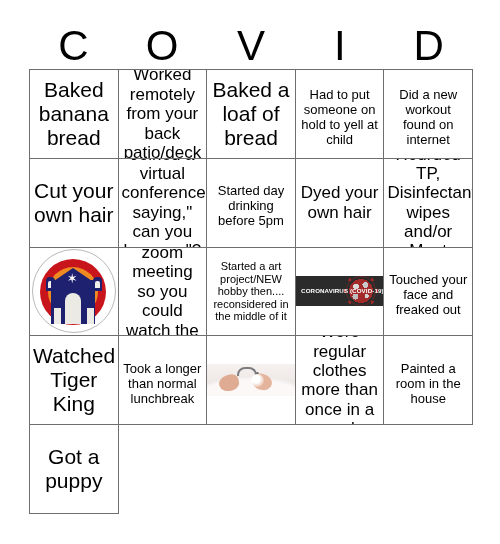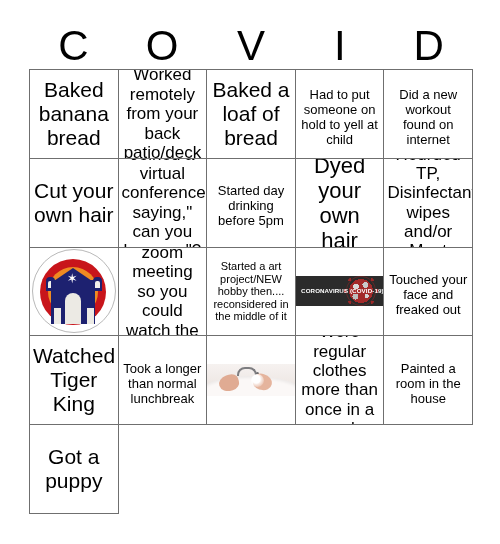--- a/index.html
+++ b/index.html
@@ -68,21 +68,21 @@
     position: relative;
   }
   .cell-text {
     display: block;
     width: 100%;
     color: #000000;
     line-height: 1.14;
   }
   
   .sz-xl .cell-text { font-size: 21px; }
-  .sz-lg .cell-text { font-size: 22px; }
+  .sz-lg .cell-text { font-size: 17px; }
   .sz-md .cell-text { font-size: 13px; margin-top: 8px; }
   .sz-sm .cell-text { font-size: 17px; }
   .sz-xs .cell-text { font-size: 11px; }
 
   
   .media-cell { padding: 0; }
 
   .img-rainbow-wrap {
     width: 100%;
     height: 100%;

